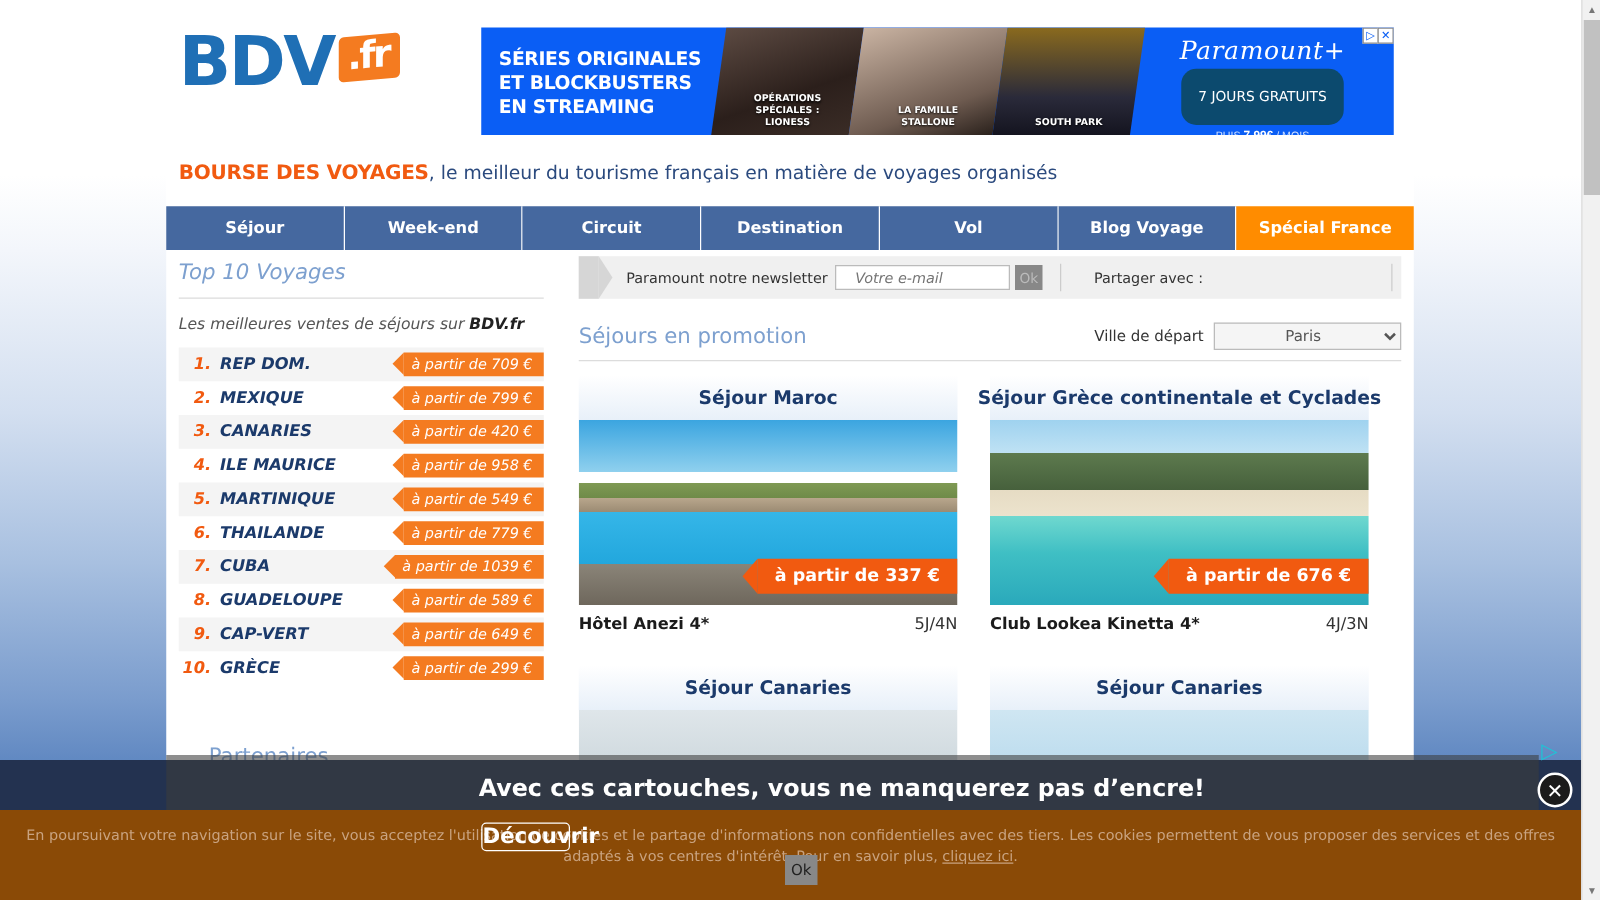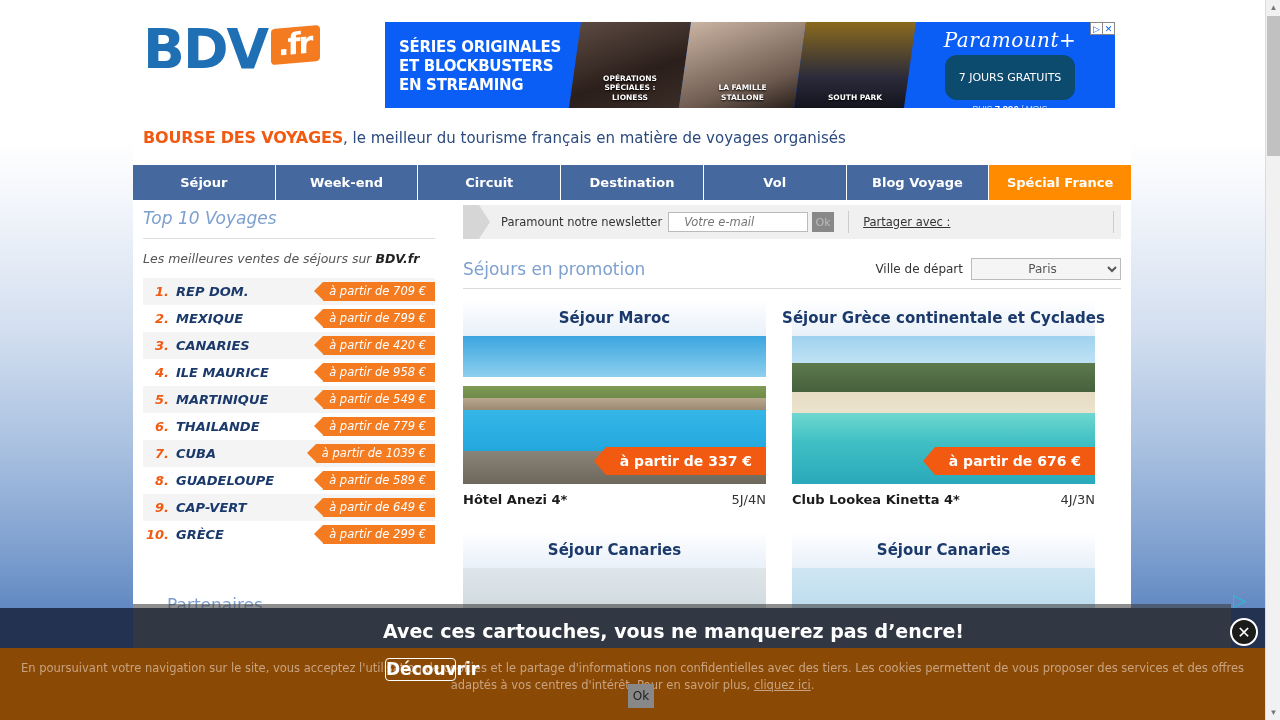--- a/index.html
+++ b/index.html
@@ -178,23 +178,22 @@
   }
   #news-ok {
     margin-left: 4px; width: 22px; height: 20px; background: #888;
     color: #bbb; font-size: 11px; border: none; cursor: pointer;
     font-family: "DejaVu Sans", sans-serif;
   }
   #news-sep {
     margin-left: 14px; width: 1px; height: 22px; background: #ccc;
   }
   #share-label {
-    margin-left: 14px; font-size: 11.5px; color: #333;
-    font-family: "DejaVu Sans", sans-serif;
-    text-decoration: underline;
+    margin-left: 26px; font-size: 11.5px; color: #333;
+    font-family: "DejaVu Sans", sans-serif;
   }
   #share-sep {
     position: absolute; left: 650px; width: 1px; height: 22px; background: #ccc;
   }
 
   
   #promo-head {
     position: absolute; left: 330px; top: 58px; width: 658px;
     display: flex; align-items: center;
   }

